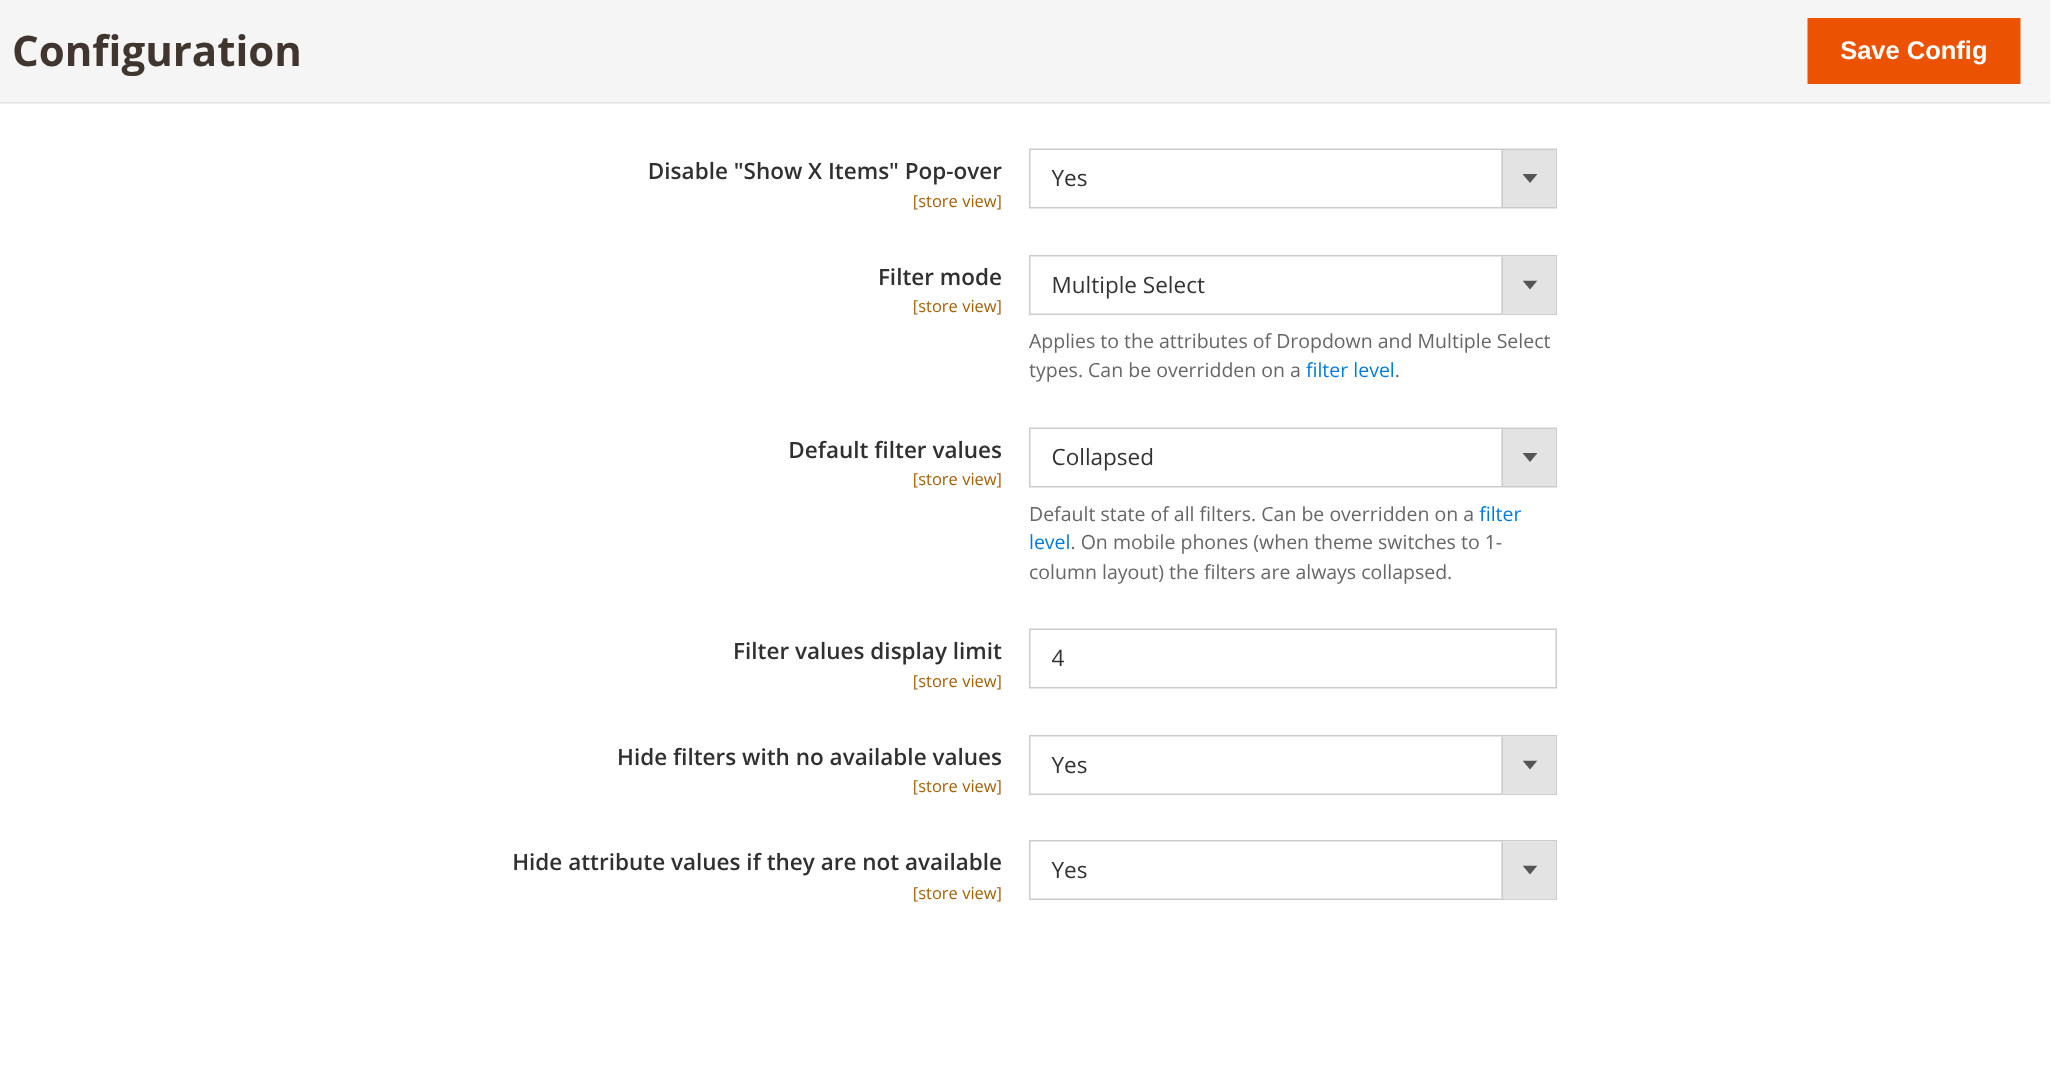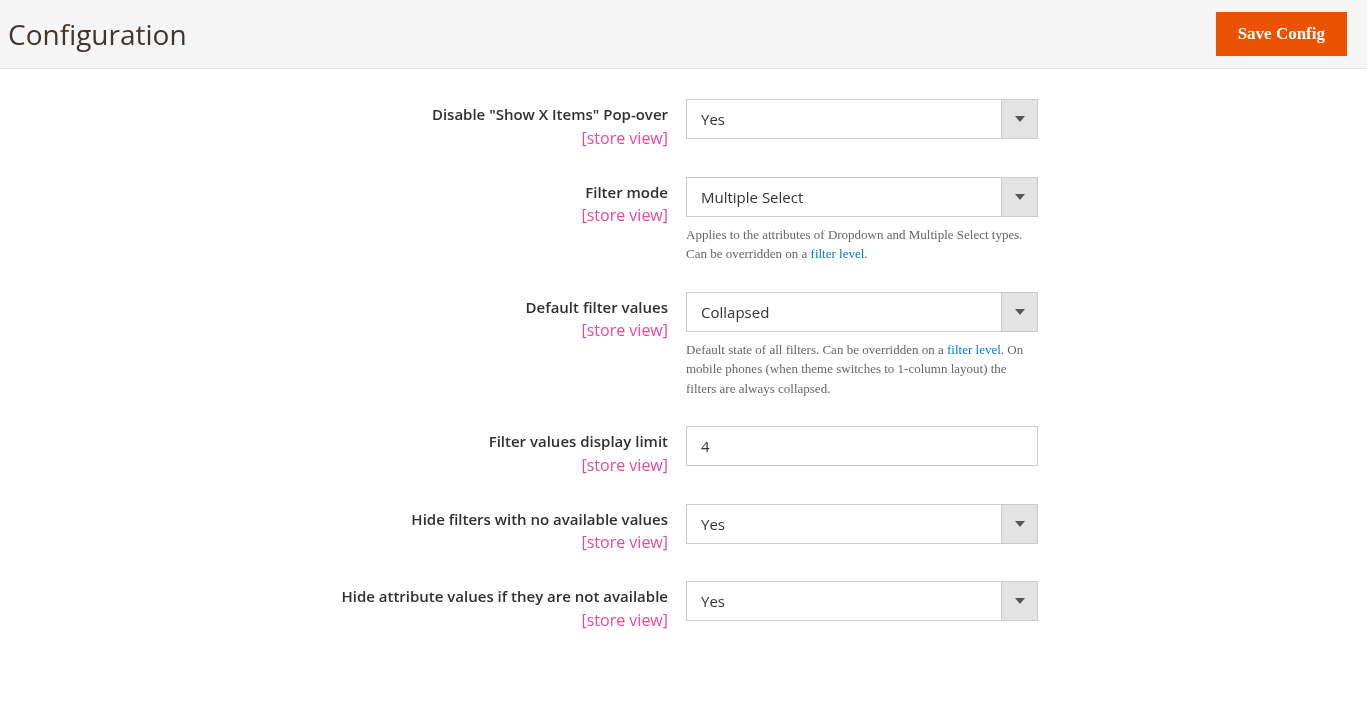--- a/index.html
+++ b/index.html
@@ -16,32 +16,32 @@
     .page-header {
       display: flex;
       justify-content: space-between;
       align-items: center;
       padding: 12px 20px 12px 8px;
       background: #f5f5f5;
       border-bottom: 1px solid #e3e3e3;
     }
     .page-title {
       font-size: 28px;
-      font-weight: 400;
+      font-weight: 700;
       color: #41362f;
     }
     .save-button {
       background: #eb5202;
       color: #fff;
       border: none;
       padding: 12px 22px;
       font-size: 17px;
       font-weight: 600;
       cursor: pointer;
-      font-family: Liberation Serif, serif;
+      font-family: Liberation Sans, sans-serif;
     }
     .config-form {
       padding: 30px 20px 40px 20px;
     }
     .field-row {
       display: flex;
       align-items: flex-start;
       margin-bottom: 28px;
     }
     .field-label-col {
@@ -51,22 +51,22 @@
       padding-right: 18px;
       padding-top: 6px;
     }
     .field-label {
       font-size: 15px;
       font-weight: 600;
       color: #303030;
       line-height: 1.3;
     }
     .field-scope {
-      font-size: 16px;
-      color: #ec4899;
+      font-size: 11px;
+      color: #a16207;
       margin-top: 2px;
       display: block;
     }
     .field-control-col {
       width: 352px;
       flex-shrink: 0;
     }
     .select-wrap {
       position: relative;
       width: 100%;
@@ -104,21 +104,20 @@
       font-size: 15px;
       color: #333;
       font-family: inherit;
       background: #fff;
     }
     .field-note {
       font-size: 13px;
       color: #666;
       margin-top: 8px;
       line-height: 1.5;
-      font-family: Liberation Serif, serif;
     }
     .field-note a {
       color: #007bdb;
       text-decoration: none;
     }
   </style>
 </head>
 <body>
 
 <div class="page-header">

